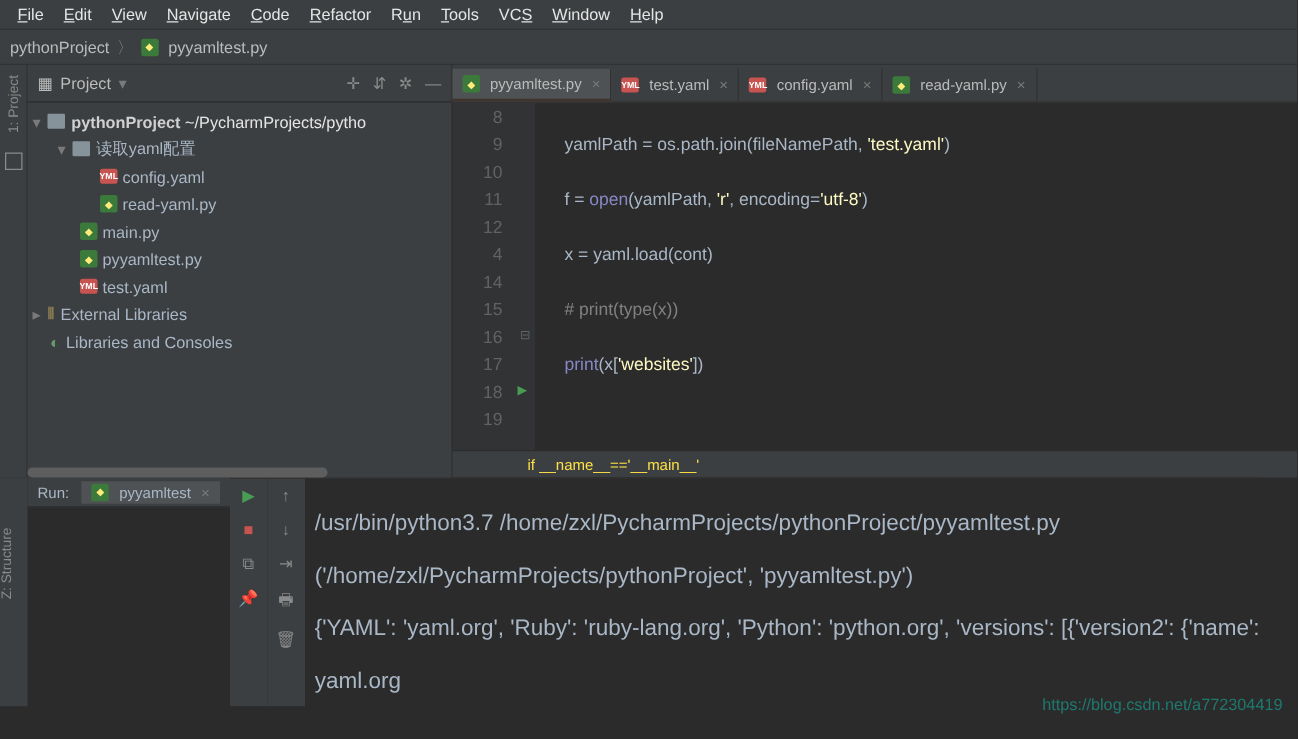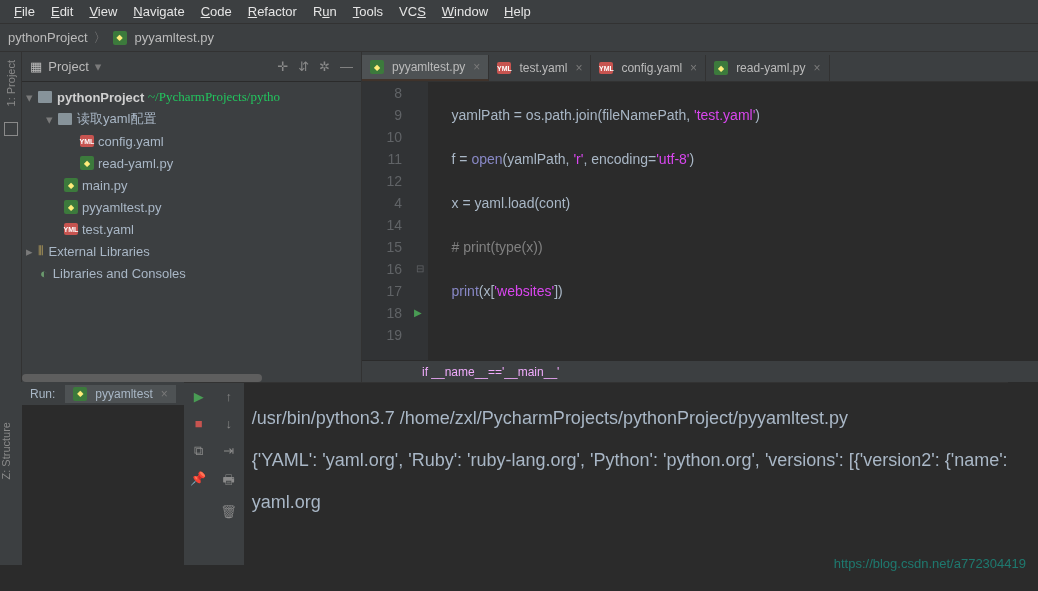--- a/index.html
+++ b/index.html
@@ -17,38 +17,38 @@
 .leftbar .sq { width:14px; height:14px; border:1px solid #8a8a8a; }
 .projpane { width:340px; background:#3c3f41; display:flex; flex-direction:column; border-right:1px solid #323232; }
 .projhdr { height:30px; display:flex; align-items:center; padding:0 8px; border-bottom:1px solid #2b2b2b; justify-content:space-between; }
 .projhdr .l { display:flex; align-items:center; gap:6px; color:#bbb; }
 .projhdr .r { display:flex; gap:10px; color:#8a8a8a; }
 .projhdr .r span { cursor:pointer; }
 .tree { padding:4px 0; font-family:'Consolas',monospace; font-size:13px; overflow:hidden; }
 .tree .row { display:flex; align-items:center; height:22px; padding-left:4px; white-space:nowrap; cursor:pointer; }
 .tree .row .arr { width:12px; color:#7a7a7a; display:inline-block; }
 .tree .fold-ico { width:14px; height:12px; background:#87939a; border-radius:1px; margin-right:5px; display:inline-block; }
-.tree .dim { color:#22c55e;font-family:Liberation Serif, serif; }
+.tree .dim { color:#e5e5e5; }
 .scroll { height:8px; background:#3c3f41; position:relative; }
 .scroll .th { position:absolute; height:8px; background:#5e5e5e; border-radius:4px; }
 .editor { flex:1; background:#2b2b2b; display:flex; flex-direction:column; }
 .tabs { height:30px; background:#3c3f41; display:flex; align-items:flex-end; border-bottom:1px solid #323232; }
 .tab { height:26px; padding:0 8px; display:flex; align-items:center; gap:4px; color:#bbb; font-size:12px; cursor:pointer; border-right:1px solid #323232; }
 .tab.active { background:#4e5254; border-bottom:2px solid #40332b; }
 .tab .x { color:#7a7a7a; margin-left:4px; cursor:pointer; }
 .code { flex:1; display:flex; font-family:'Consolas','Courier New',monospace; font-size:14px; line-height:22px; overflow:hidden; }
 .gutter { width:50px; background:#313335; color:#606366; text-align:right; padding:0 10px 0 0; position:relative; }
 .gutmark { width:16px; background:#313335; position:relative; }
 .play { position:absolute; left:2px; color:#499c54; font-size:10px; }
 .codebody { flex:1; padding-left:8px; white-space:pre; position:relative; }
-.str { color:#d946ef; }
+.str { color:#fef9c3; }
 .cm { color:#808080; }
 .bi { color:#8888c6; }
 .op { color:#a9b7c6; }
-.crumb { height:22px; background:#3c3f41; color:#f0abfc; font-size:12px; padding-left:60px; font-family:'Consolas',monospace; border-top:1px solid #2b2b2b; display:flex; align-items:center; }
+.crumb { height:22px; background:#3c3f41; color:#fde047; font-size:12px; padding-left:60px; font-family:'Consolas',monospace; border-top:1px solid #2b2b2b; display:flex; align-items:center; }
 .runpane { border-top:1px solid #323232; background:#2b2b2b; display:flex; height:207px; }
 .runleft { width:22px; background:#3c3f41; }
 .runleft .v { writing-mode:vertical-rl; transform:rotate(180deg); color:#8a8a8a; font-size:11px; margin-top:40px; }
 .runhdr { height:24px; background:#3c3f41; display:flex; align-items:center; padding:0 8px; gap:10px; border-bottom:1px solid #2b2b2b; font-size:12px; }
 .runhdr .rtab { background:#4e5254; padding:2px 8px; display:flex; align-items:center; gap:4px; }
 .rtool { width:30px; background:#3c3f41; display:flex; flex-direction:column; align-items:center; padding-top:6px; gap:12px; color:#8a8a8a; }
 .rtool span { cursor:pointer; }
 .rtool2 { width:30px; background:#3c3f41; display:flex; flex-direction:column; align-items:center; padding-top:6px; gap:12px; color:#8a8a8a; }
 .console { flex:1; font-family:'Consolas','Courier New',monospace; font-size:18px; line-height:21px; padding:4px 0 0 8px; white-space:pre-wrap; overflow:hidden; }
 .watermark { position:absolute; right:12px; bottom:20px; color:#14b8a6; font-size:13px; opacity:0.55; font-family:Arial,sans-serif; }
@@ -228,20 +228,21 @@
       </div>
       <div class="rtool2">
         <span>↑</span>
         <span>↓</span>
         <span>⇥</span>
         <span>🖶</span>
         <span>🗑</span>
       </div>
       <div class="console">
 <div>/usr/bin/python3.7 /home/zxl/PycharmProjects/pythonProject/pyyamltest.py</div>
+<div>('/home/zxl/PycharmProjects/pythonProject', 'pyyamltest.py')</div>
 <div>{'YAML': 'yaml.org', 'Ruby': 'ruby-lang.org', 'Python': 'python.org', 'versions': [{'version2': {'name':</div>
 <div>yaml.org</div>
 
 
 
 
       </div>
     </div>
   </div>
 </div>

